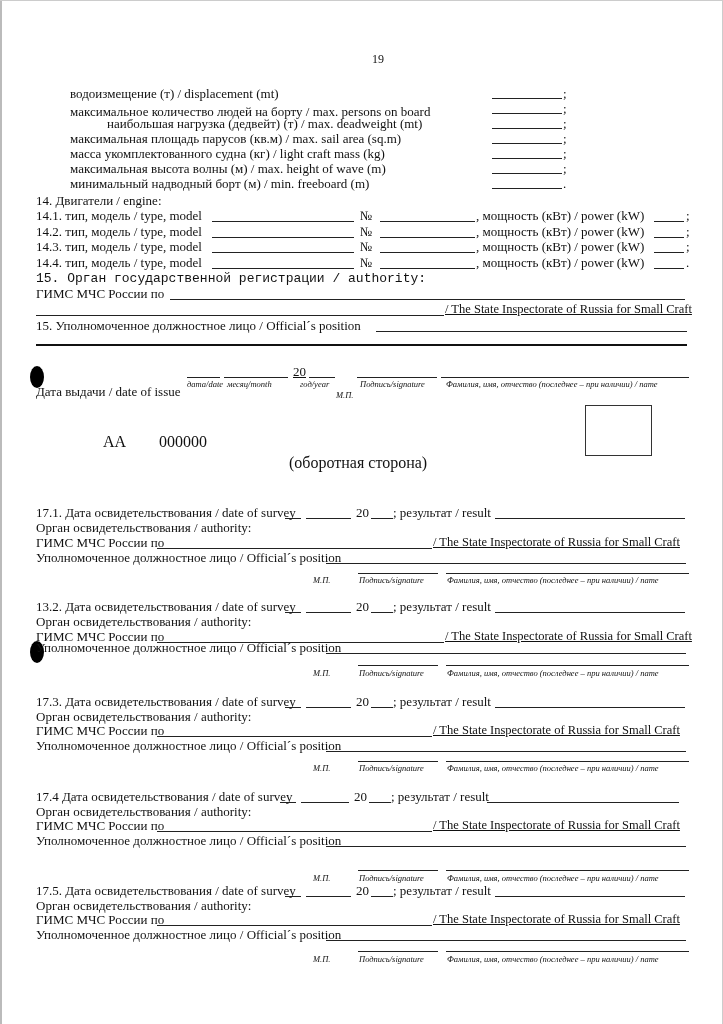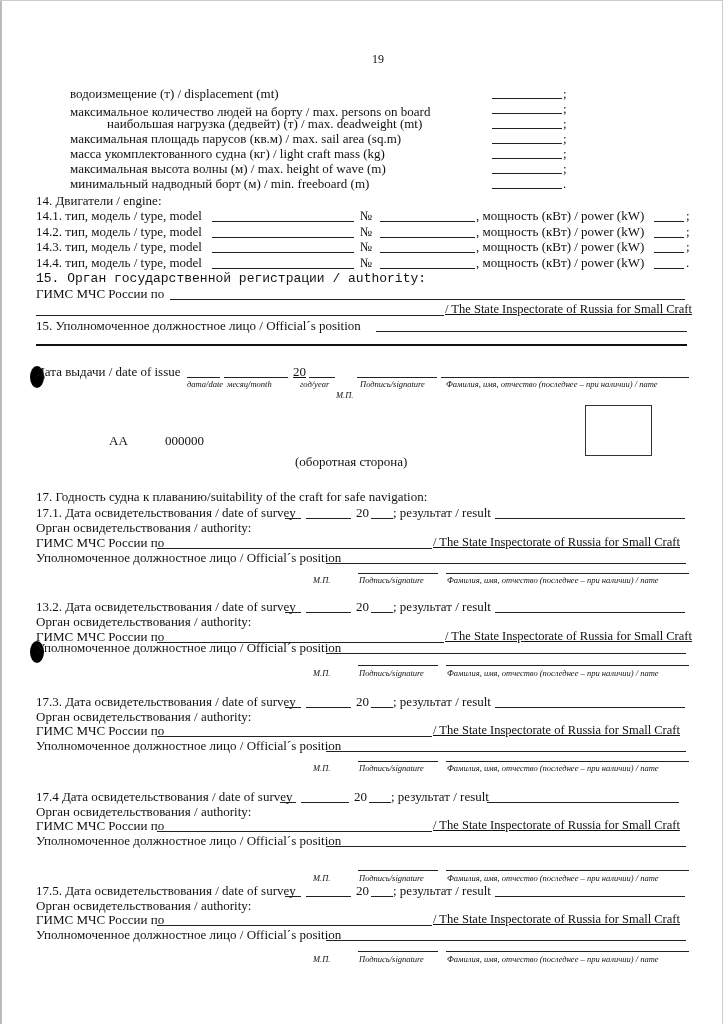--- a/index.html
+++ b/index.html
@@ -11,21 +11,21 @@
   .border-top { position: absolute; left: 0; top: 0; width: 723px; height: 1px; background: #ccc; }
   .abs { position: absolute; white-space: nowrap; }
   .t { font-size: 13px; line-height: 15px; }
   .s { font-size: 8.5px; font-style: italic; line-height: 10px; }
   .line { position: absolute; border-bottom: 1px solid #222; height: 0; }
   .thick { border-bottom: 2px solid #111; }
   .u { text-decoration: underline; }
   .dot { position: absolute; width: 14px; height: 22px; border-radius: 50%; background: #000; }
   .box { position: absolute; border: 1.5px solid #333; }
   .pnum { font-size: 12px; }
-  .big { font-size: 13px; margin-left: 6px; }
+  .big { font-size: 16px; }
 </style>
 </head>
 <body>
 
 <div class="page">
   <div class="border-left"></div>
   <div class="border-right"></div>
   <div class="border-top"></div>
 
   <div class="abs pnum" style="left:372px; top:52px;">19</div>
@@ -105,42 +105,41 @@
   </div>
 
   <div>
     <div class="abs t" style="left:36px; top:318px;">15. Уполномоченное должностное лицо / Official´s position</div>
     <div class="line" style="left:376px; width:311px; top:331px;"></div>
     <div class="line thick" style="left:36px; width:651px; top:344px;"></div>
   </div>
 
   <div>
     <div class="dot" style="left:30px; top:366px;"></div>
-    <div class="abs t" style="left:36px; top:364px;">Дата выдачи / date of issue</div>
+    <div class="abs t" style="left:36px; top:384px;">Дата выдачи / date of issue</div>
     <div class="line" style="left:187px; width:33px; top:377px;"></div>
     <div class="line" style="left:224px; width:64px; top:377px;"></div>
     <div class="abs t u" style="left:293px; top:364px;">20</div>
     <div class="line" style="left:309px; width:26px; top:377px;"></div>
     <div class="line" style="left:357px; width:80px; top:377px;"></div>
     <div class="line" style="left:441px; width:248px; top:377px;"></div>
 
     <div class="abs s" style="left:187px; top:379px;">дата/date</div>
     <div class="abs s" style="left:227px; top:379px;">месяц/month</div>
     <div class="abs s" style="left:300px; top:379px;">год/year</div>
     <div class="abs s" style="left:336px; top:390px;">М.П.</div>
     <div class="abs s" style="left:360px; top:379px;">Подпись/signature</div>
     <div class="abs s" style="left:446px; top:379px;">Фамилия, имя, отчество (последнее – при наличии) / name</div>
   </div>
 
   <div class="abs big" style="left:103px; top:433px;">АА</div>
   <div class="abs big" style="left:159px; top:433px;">000000</div>
   <div class="box" style="left:585px; top:405px; width:65px; height:49px;"></div>
   <div class="abs big" style="left:289px; top:454px;">(оборотная сторона)</div>
 
-  <div class="abs t" style="left:36px; top:489px;">17. Годность судна к плаванию/suitability of the craft for safe navigation:</div>
 
   <div>
     <div class="abs t" style="left:36px; top:505px;">17.1. Дата освидетельствования / date of survey</div>
     <div class="line" style="left:285px; width:16px; top:518px;"></div>
     <div class="line" style="left:306px; width:45px; top:518px;"></div>
     <div class="abs t" style="left:356px; top:505px;">20</div>
     <div class="line" style="left:371px; width:22px; top:518px;"></div>
     <div class="abs t" style="left:393px; top:505px;">; результат / result</div>
     <div class="line" style="left:495px; width:190px; top:518px;"></div>
     <div class="abs t" style="left:36px; top:520px;">Орган освидетельствования / authority:</div>

